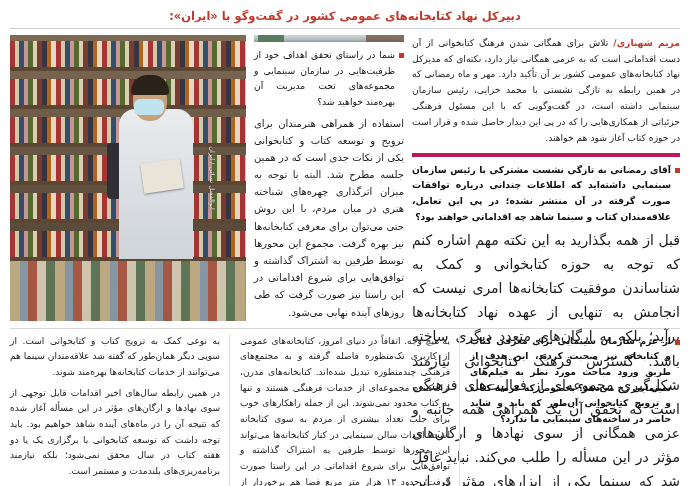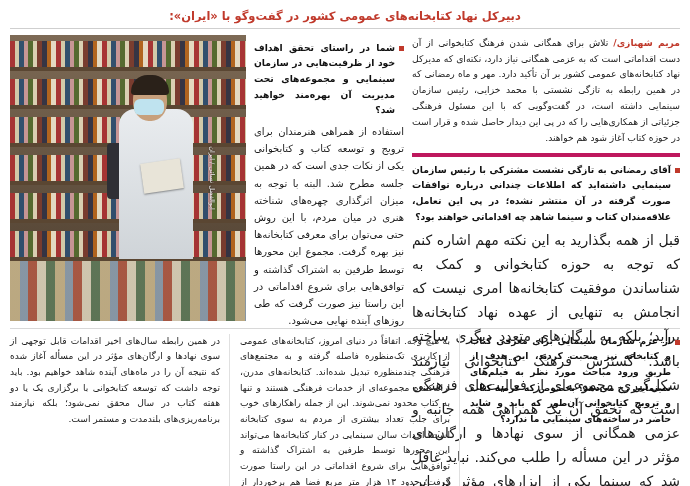--- a/index.html
+++ b/index.html
@@ -135,21 +135,21 @@
   }
   .caption-text {
     font-size: 10px;
     line-height: 1.72;
     text-align: justify;
     color: #1a1a1a;
   }
   .q-mid {
     font-size: 9.2px;
     line-height: 1.7;
-    font-weight: bold;
+    font-weight: normal;
     text-align: justify;
     position: relative;
     padding-right: 9px;
     color: #111;
   }
   .q-mid::before {
     content: "";
     position: absolute;
     right: 0;
     top: 6px;
@@ -344,19 +344,20 @@
     <div class="lcol">
       <p class="lq">از عزم سازمان سینمایی برای معرفی کتاب و کتابخانه نیز صحبت کردید، این هدف از طریق ورود مباحث مورد نظر به فیلم‌های سینمایی رخ می‌دهد؟ بخصوص که عرضه کتاب و ترویج کتابخوانی آن‌طور که باید و شاید حاضر در ساخته‌های سینمایی ما ندارد؟</p>
 
     </div>
 
     <div class="lcol">
       <p>به هیچ وجه. اتفاقاً در دنیای امروز، کتابخانه‌های عمومی از کاربری تک‌منظوره فاصله گرفته و به مجتمع‌های فرهنگی چندمنظوره تبدیل شده‌اند. کتابخانه‌های مدرن، ارائه‌کننده مجموعه‌ای از خدمات فرهنگی هستند و تنها به کتاب محدود نمی‌شوند. این از جمله راهکارهای خوب برای جلب تعداد بیشتری از مردم به سوی کتابخانه‌ است. احداث سالن سینمایی در کنار کتابخانه‌ها می‌تواند این محورها توسط طرفین به اشتراک گذاشته و توافق‌هایی برای شروع اقداماتی در این راستا صورت گرفت؛ حدود ۱۳ هزار متر مربع فضا هم برخوردار از سالن مطالعه و مخازن منابع مکتوب است و هم سالن</p>
     </div>
 
     <div class="lcol">
+      <p>به نوعی کمک به ترویج کتاب و کتابخوانی است. از سویی دیگر همان‌طور که گفته شد علاقه‌مندان سینما هم می‌توانند از خدمات کتابخانه‌ها بهره‌مند شوند.</p>
       <p>در همین رابطه سال‌های اخیر اقدامات قابل توجهی از سوی نهادها و ارگان‌های مؤثر در این مسأله آغاز شده که نتیجه آن را در ماه‌های آینده شاهد خواهیم بود. باید توجه داشت که توسعه کتابخوانی با برگزاری یک یا دو هفته کتاب در سال محقق نمی‌شود؛ بلکه نیازمند برنامه‌ریزی‌های بلندمدت و مستمر است.</p>
 
     </div>
 
   </div>
 
 </div>
 
 </body></html>

